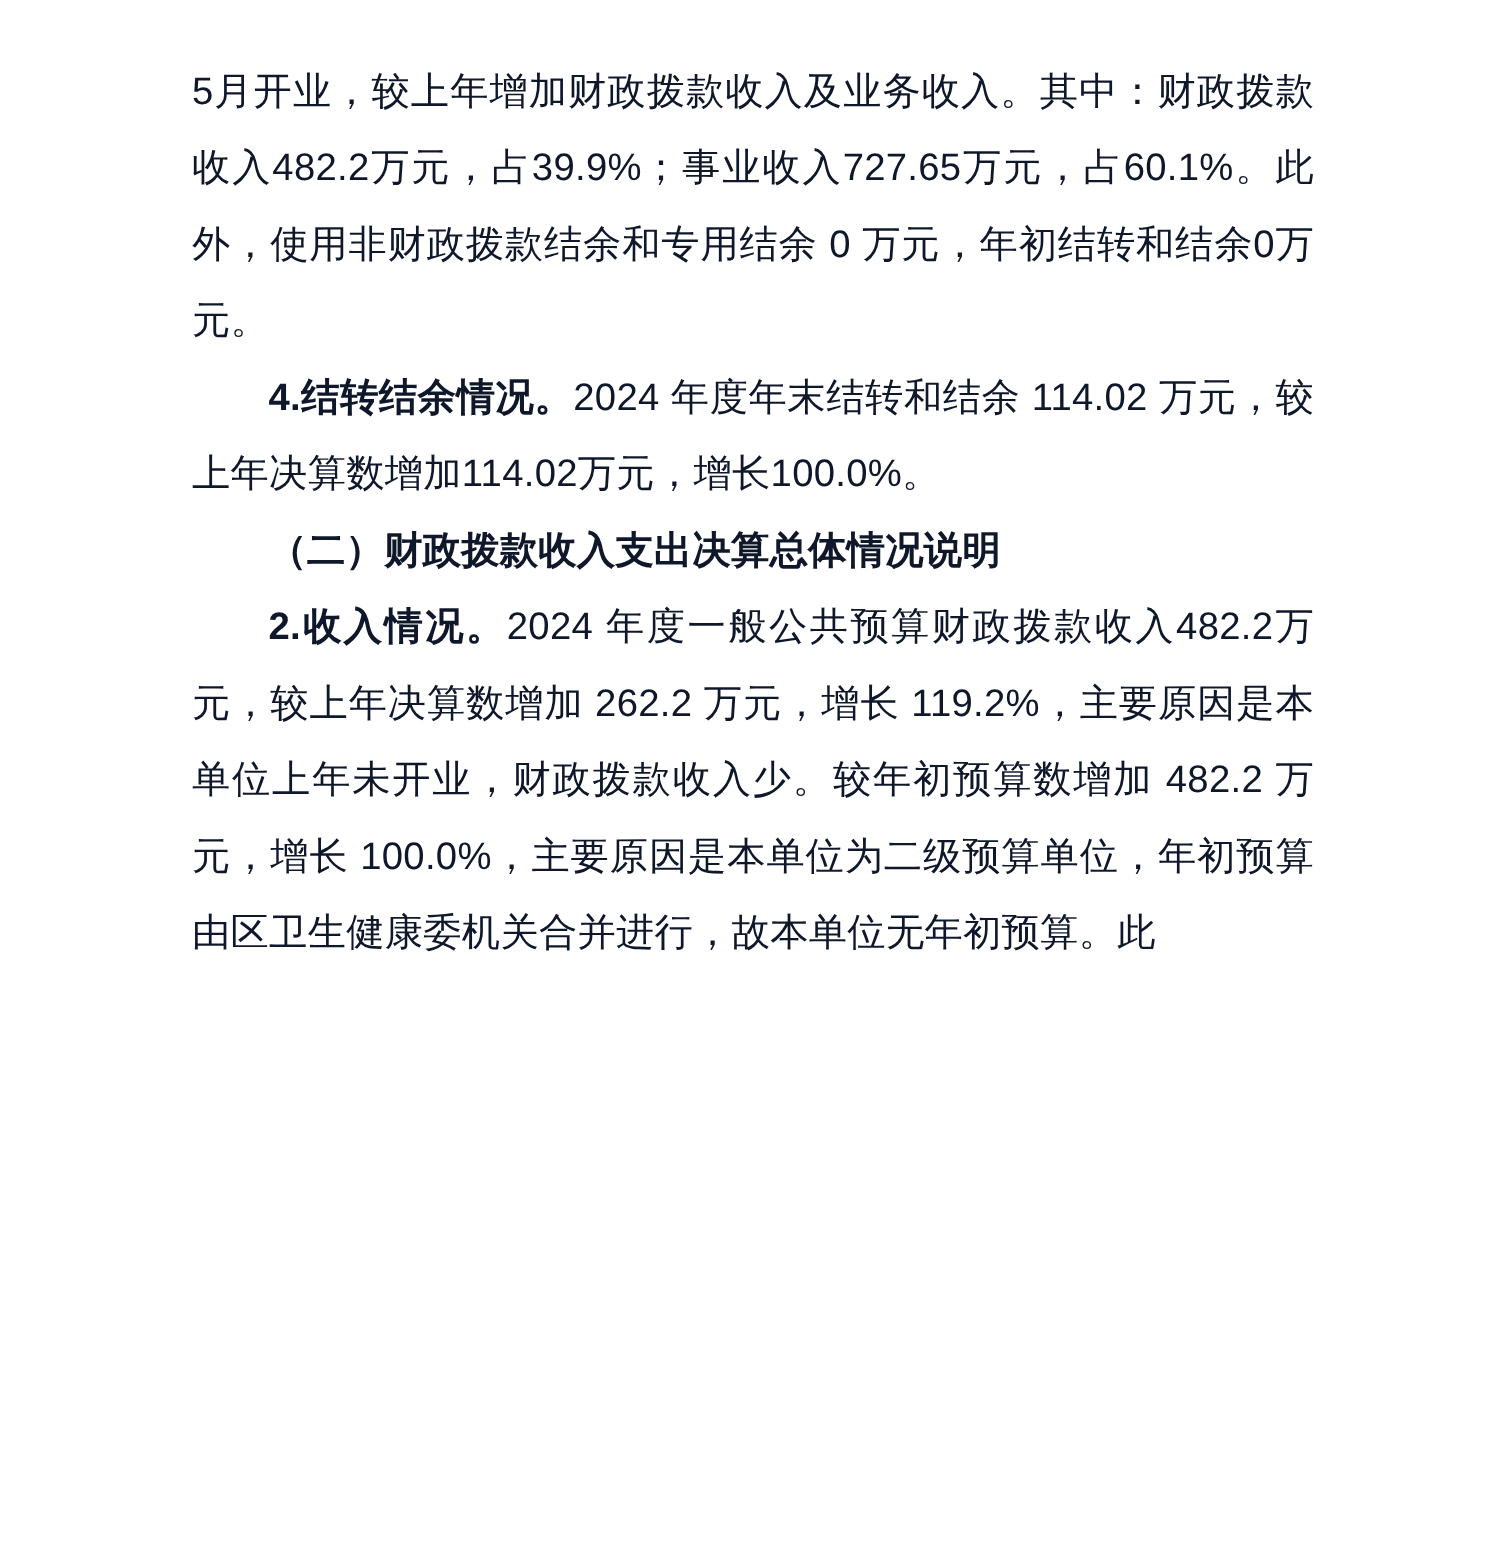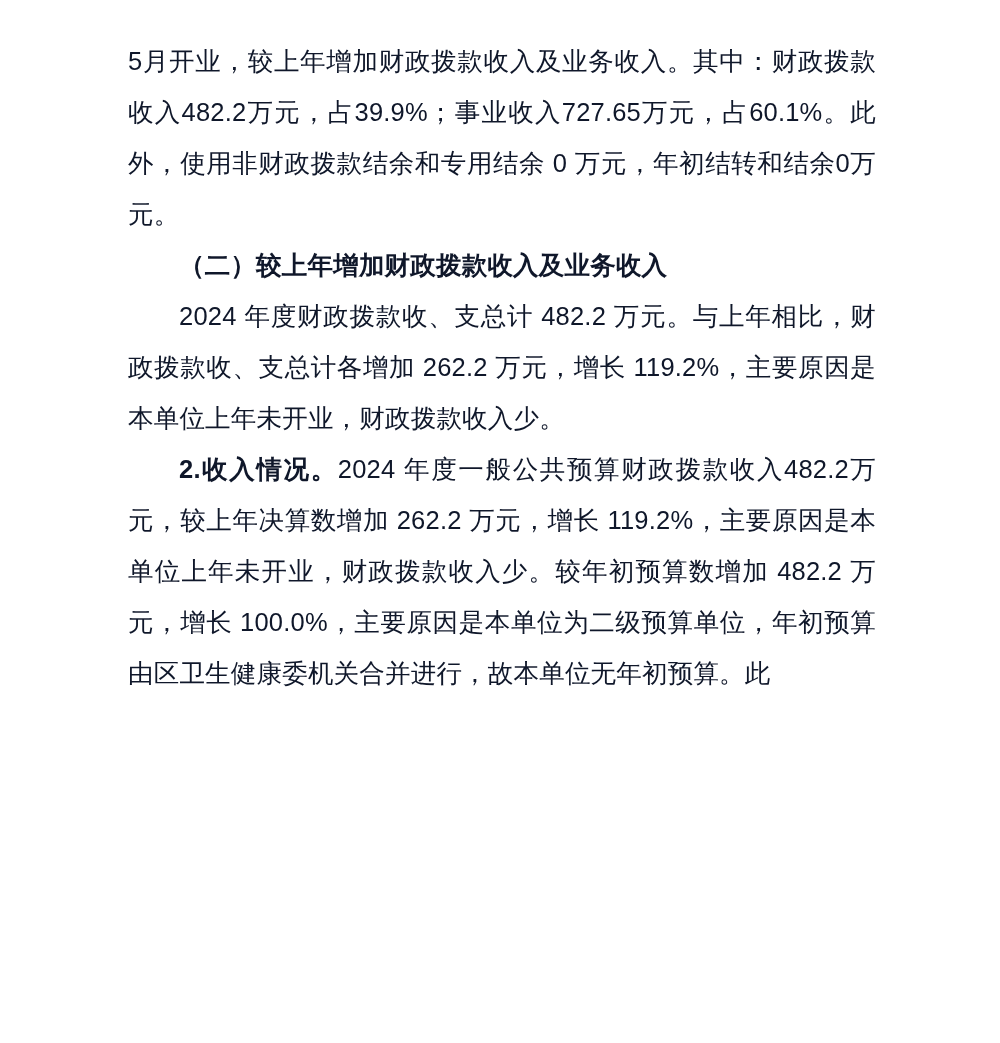--- a/index.html
+++ b/index.html
@@ -41,17 +41,17 @@
   .first-line {
     margin-top: 0;
   }
 </style>
 </head>
 <body>
 
 <div class="page">
   <div class="content" id="body">
       <p class="first-line"><span>5月开业，较上年增加财政拨款收入及业务收入。其中：财政拨款收入482.2万元，占39.9%；事业收入727.65万元，占60.1%。此外，使用非财政拨款结余和专用结余 0 万元，年初结转和结余0万元。</span></p>
-      <p class="indent"><span class="b">（二）较上年增加财政拨款收入及业务收入</span></p>
-      <p class="indent"><span>2024 年度财政拨款收、支总计 482.2 万元。与上年相比，财政拨款收、支总计各增加 262.2 万元，增长 119.2%，主要原因是本单位上年未开业，财政拨款收入少。</span></p>
+      <p class="indent"><span class="b">4.结转结余情况。</span><span>2024 年度年末结转和结余 114.02 万元，较上年决算数增加114.02万元，增长100.0%。</span></p>
+      <p class="indent"><span class="b">（二）财政拨款收入支出决算总体情况说明</span></p>
       <p class="indent"><span class="b">2.收入情况。</span><span>2024 年度一般公共预算财政拨款收入482.2万元，较上年决算数增加 262.2 万元，增长 119.2%，主要原因是本单位上年未开业，财政拨款收入少。较年初预算数增加 482.2 万元，增长 100.0%，主要原因是本单位为二级预算单位，年初预算由区卫生健康委机关合并进行，故本单位无年初预算。此</span></p>
     </div>
 </div>
 
 </body></html>

